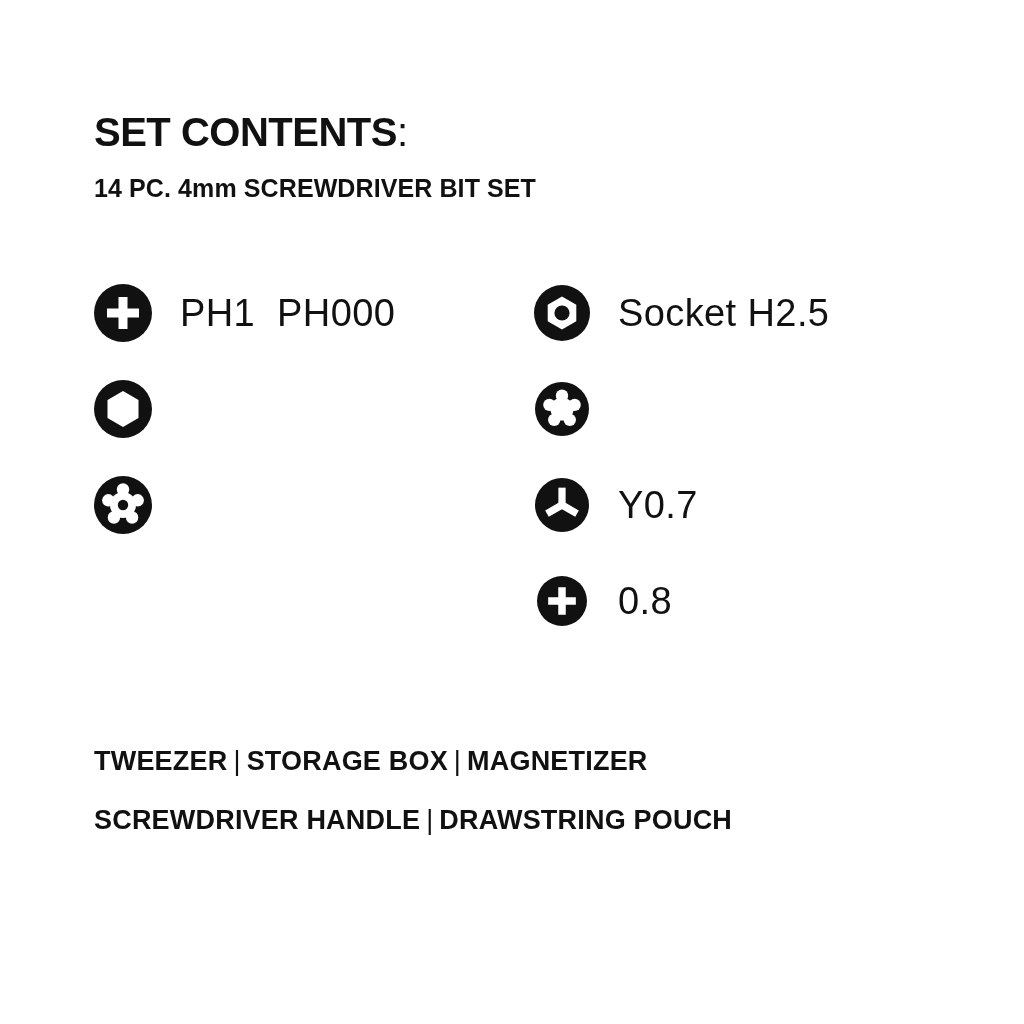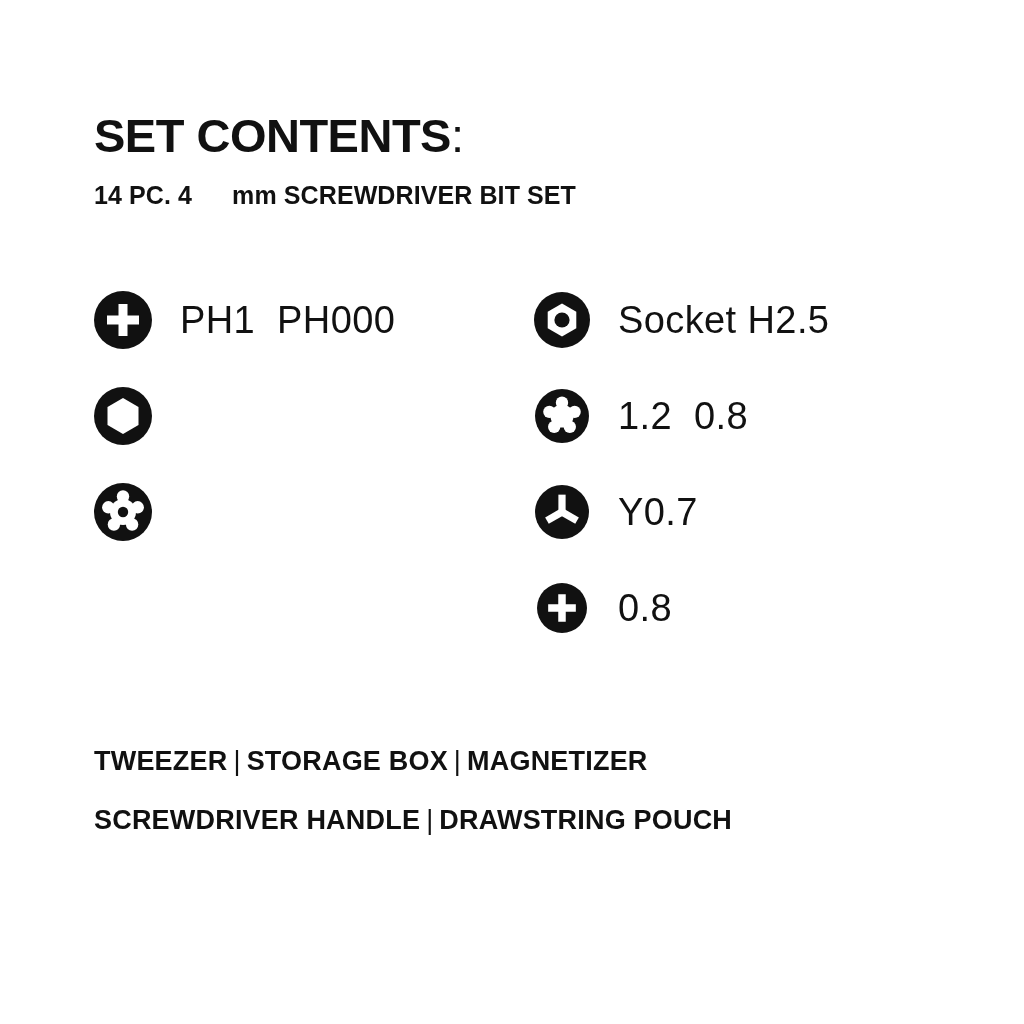--- a/index.html
+++ b/index.html
@@ -20,40 +20,39 @@
     height: 1024px;
     box-sizing: border-box;
     padding: 0 94px;
   }
 
   
   .header {
     padding-top: 112px;
   }
   .title {
-    font-size: 47px;
+    font-size: 40px;
     font-weight: 700;
     letter-spacing: -0.5px;
     line-height: 1.0;
     margin: 0;
     text-transform: uppercase;
   }
   .title .colon {
     font-weight: 500;
   }
   .subtitle {
     font-size: 25px;
     font-weight: 700;
     letter-spacing: 0.1px;
     margin: 22px 0 0 0;
     text-transform: uppercase;
   }
   .subtitle .mm {
     text-transform: none;
-    margin-left: 40px;
   }
 
   
   .bits {
     margin-top: 62px;
     display: grid;
     grid-template-columns: 440px 1fr;
     row-gap: 0px;
     column-gap: 0px;
   }
@@ -177,21 +176,20 @@
             <g fill="#ffffff">
               <circle cx="28" cy="28" r="12"></circle>
               <circle cx="28" cy="14.2" r="6.4"></circle>
               <circle cx="41.1" cy="23.7" r="6.4"></circle>
               <circle cx="36.1" cy="39.2" r="6.4"></circle>
               <circle cx="19.9" cy="39.2" r="6.4"></circle>
               <circle cx="14.9" cy="23.7" r="6.4"></circle>
             </g>
           </svg>
         </span>
-        <span class="bit-label">1.2  0.8</span>
       </div>
 
       <div class="bit-row">
         <span class="bit-icon">
           <svg width="54" height="54" viewBox="0 0 56 56">
             <circle cx="28" cy="28" r="28" fill="#111111"></circle>
             <g stroke="#ffffff" stroke-width="7.5" stroke-linecap="butt">
               <line x1="28" y1="28" x2="28" y2="10"></line>
               <line x1="28" y1="28" x2="43.6" y2="37"></line>
               <line x1="28" y1="28" x2="12.4" y2="37"></line>

